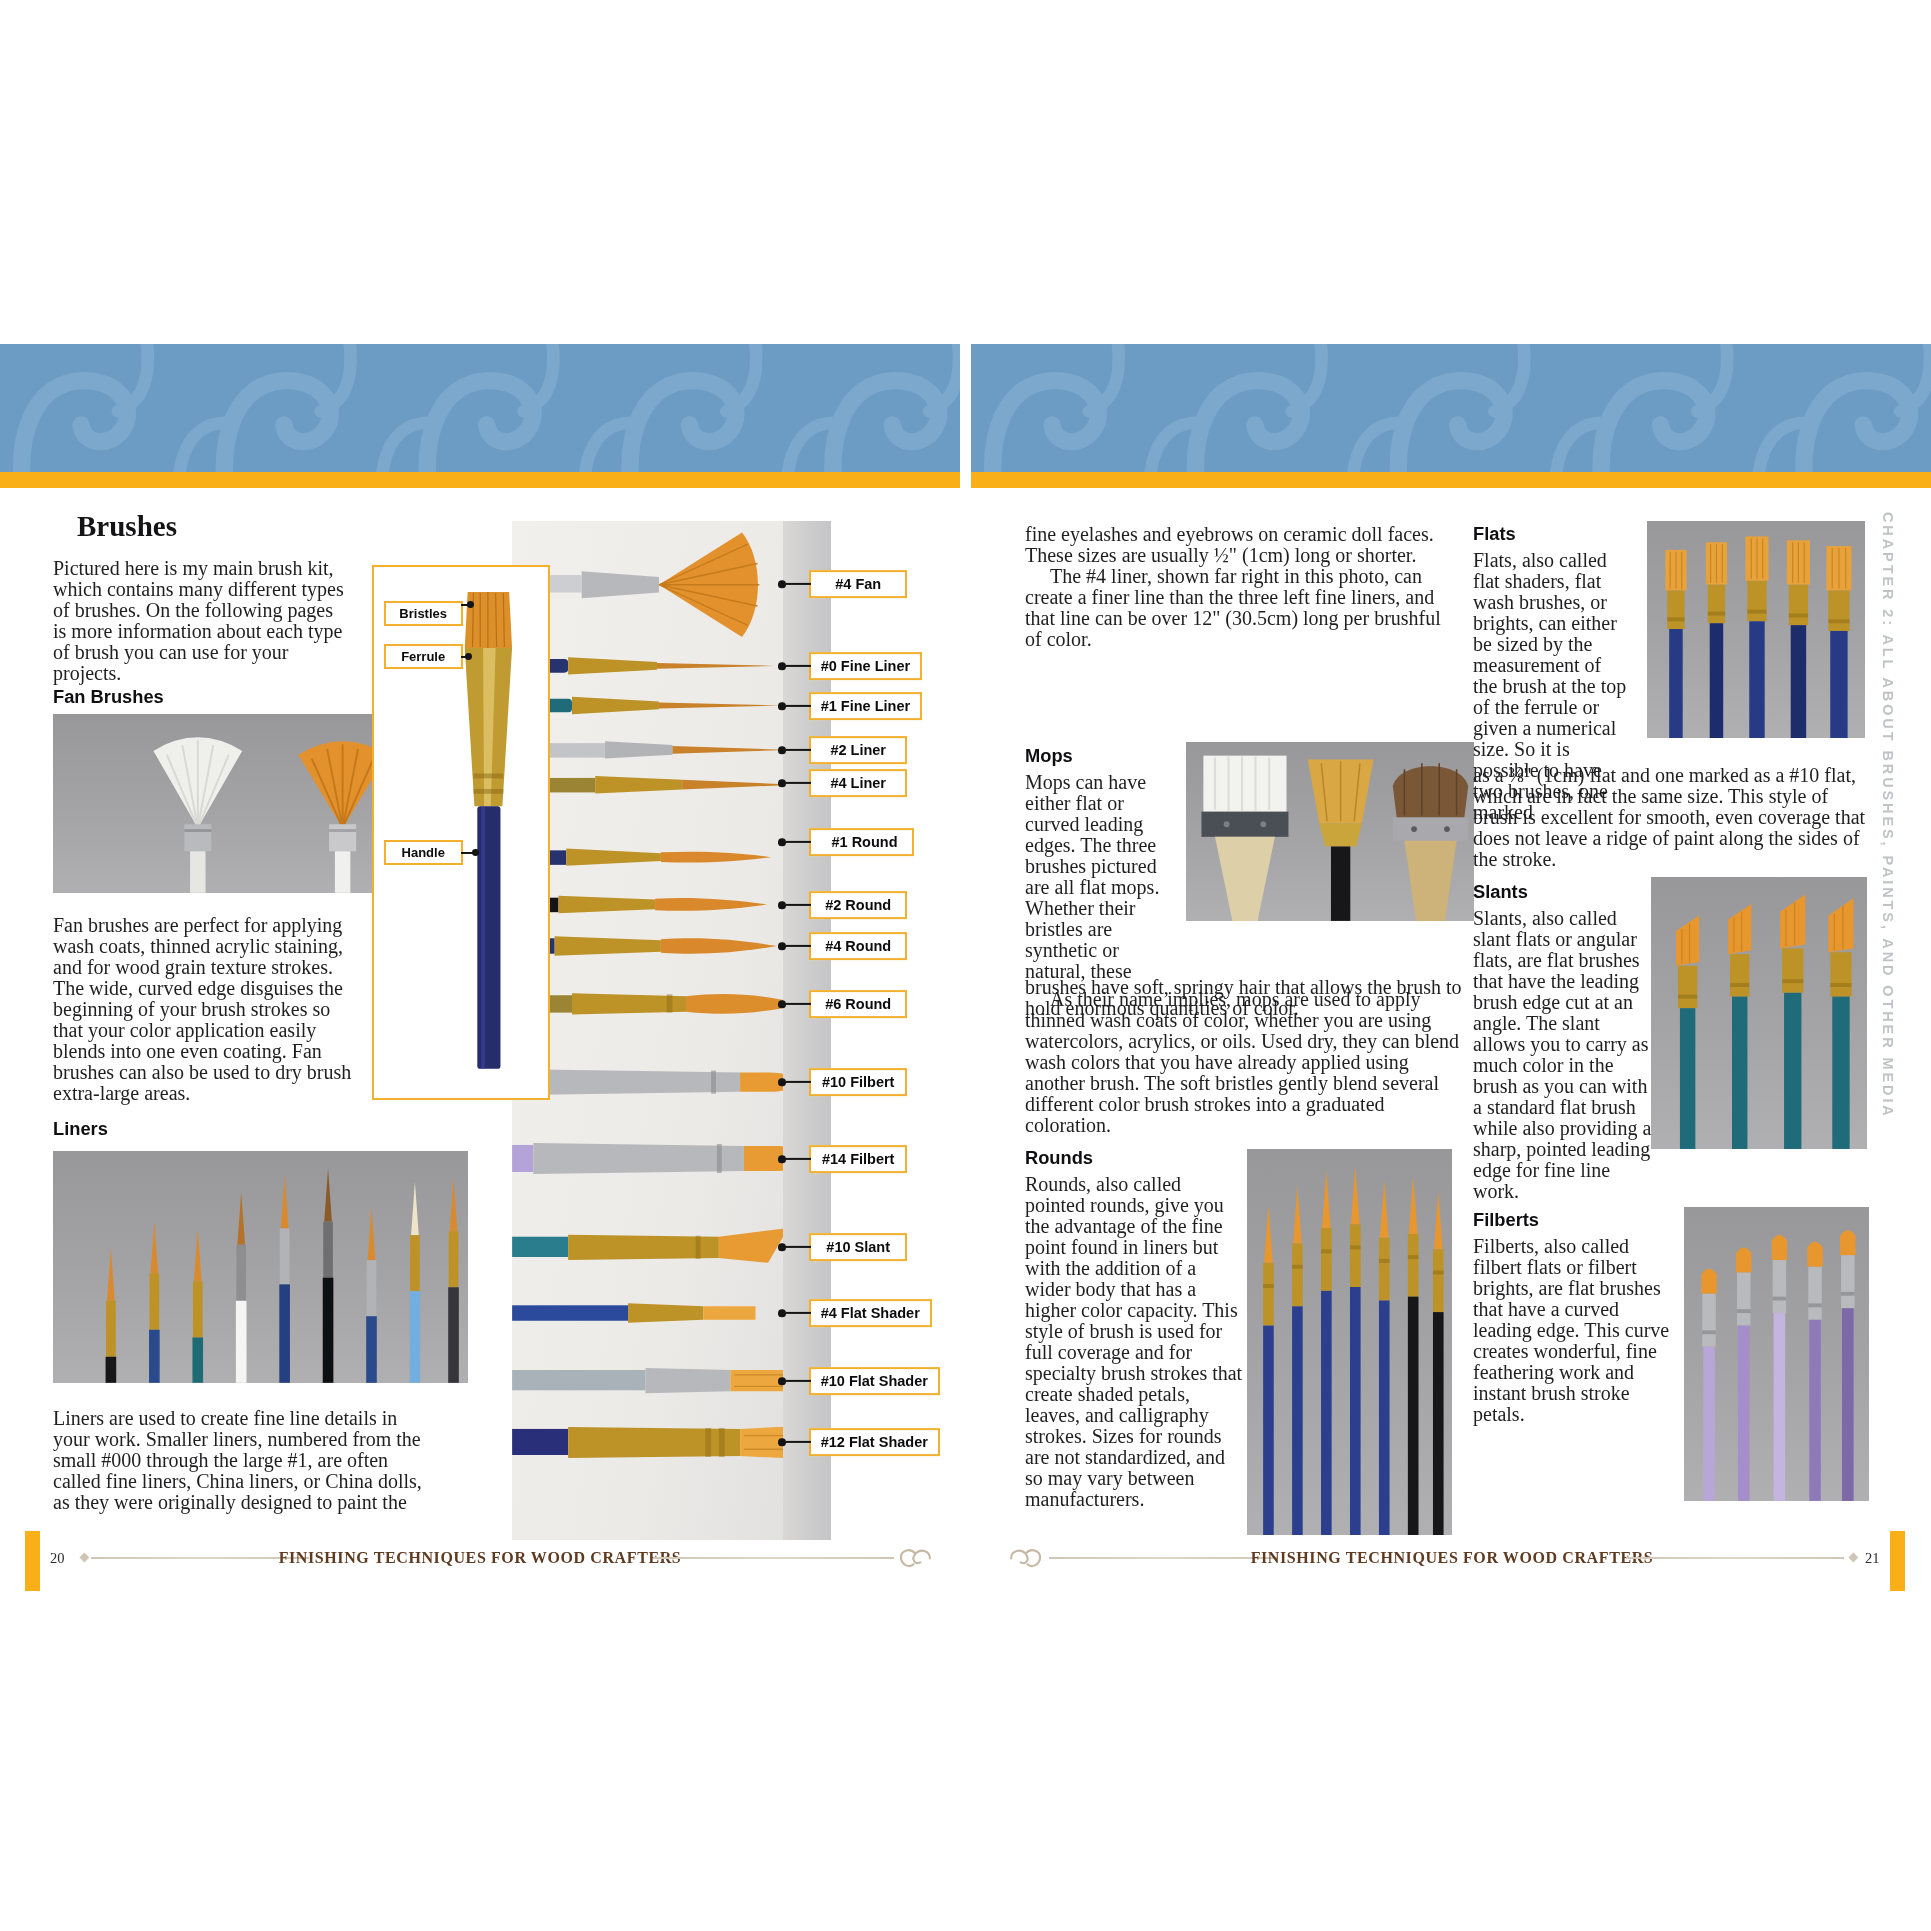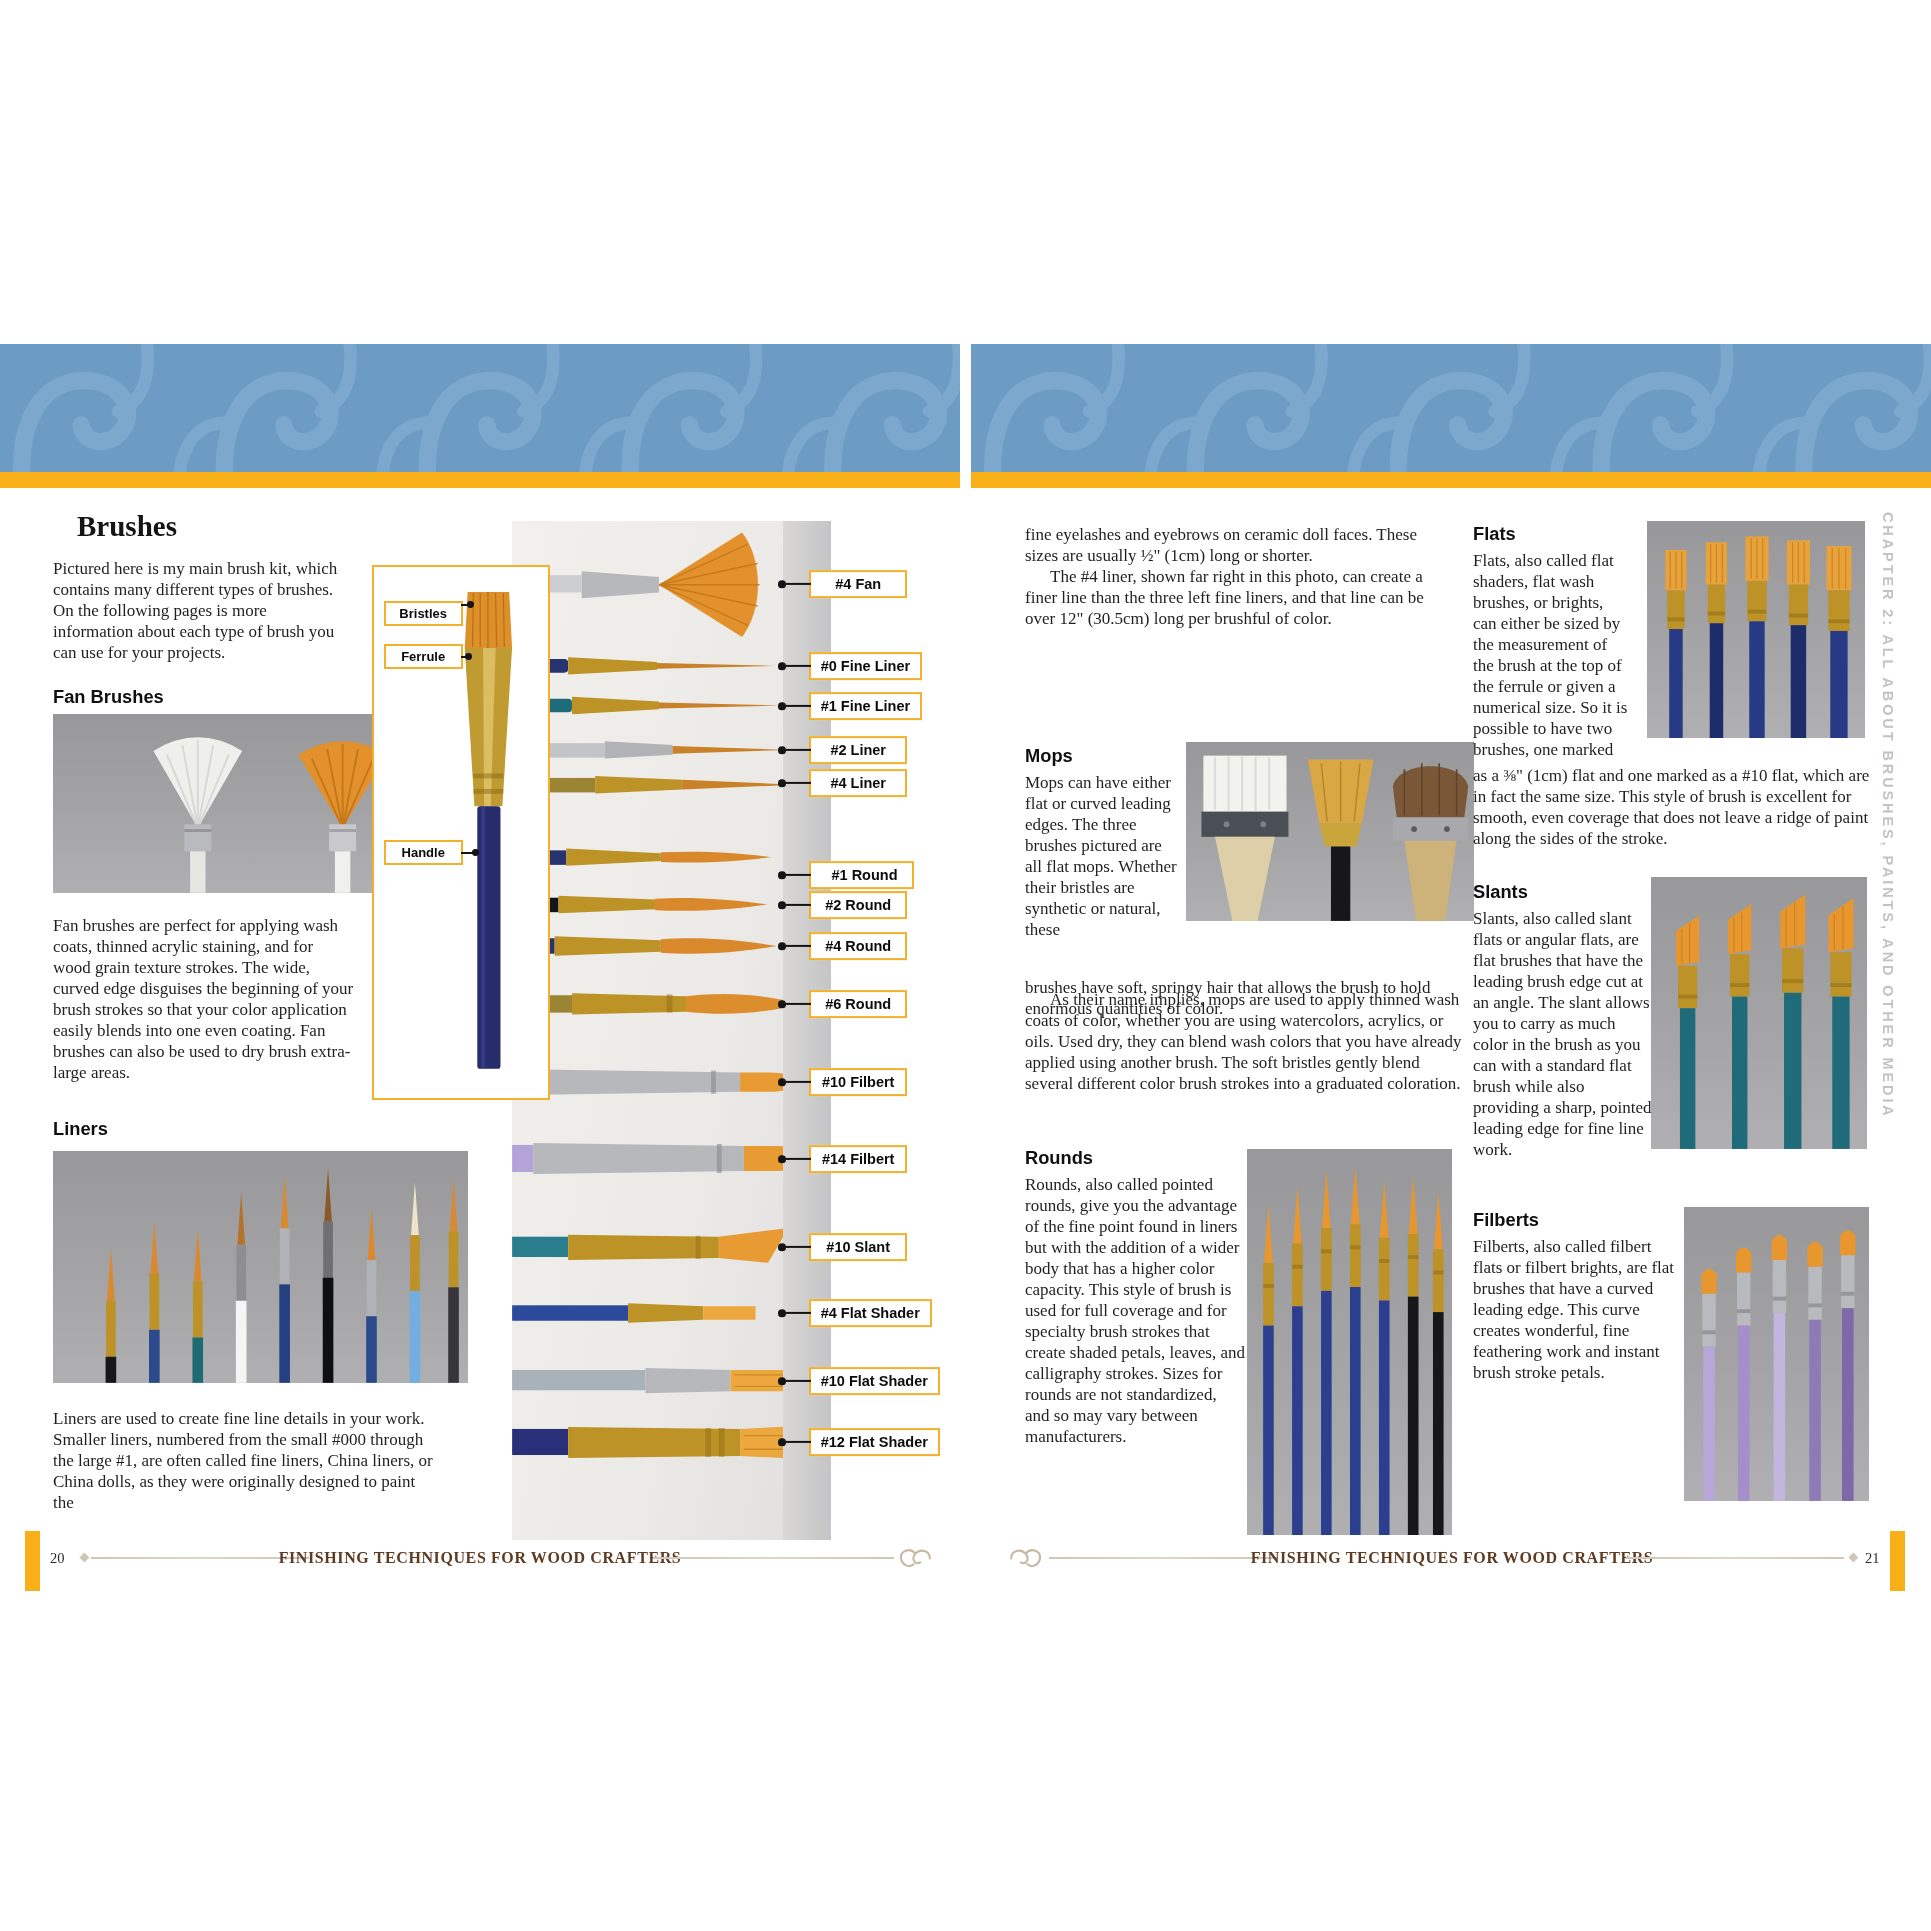--- a/index.html
+++ b/index.html
@@ -4,21 +4,21 @@
 <style>
   html,body { margin:0; padding:0; background:#ffffff; }
   #canvas { position:relative; width:1931px; height:1931px; background:#fff; overflow:hidden;
             font-family:"Liberation Serif","DejaVu Serif",serif; color:#1f1f21; }
   .abs { position:absolute; }
   .band { position:absolute; top:344px; height:128px; background:#6c9cc3; overflow:hidden; }
   .obar { position:absolute; top:472px; height:16.4px; background:#f9b018; }
   .tab  { position:absolute; width:15.4px; height:60px; top:1531px; background:#f9b018; }
   .page-title { position:absolute; font-weight:bold; font-size:29px; color:#141416;margin-left:24px; }
   .subhead { position:absolute; font-family:"Liberation Sans","DejaVu Sans",sans-serif; font-weight:bold; font-size:18.3px; color:#0f0f11; }
-  .body-text { position:absolute; font-size:17px; line-height:21px; }
+  .body-text { position:absolute; font-size:20px; line-height:21px; }
   .body-text p { margin:0; }
   .body-text p.ind { text-indent:25px; }
   .photo { position:absolute; background:linear-gradient(180deg,#98989b 0%,#a4a4a7 55%,#b0b0b3 100%); }
   .photo svg { display:block; }
   #center-photo { position:absolute; left:512px; top:521px; width:319px; height:1019px;
                   background:linear-gradient(100deg,#f2f0ed 0%,#eceae7 60%,#dededd 100%); }
   #center-photo .strip { position:absolute; right:0; top:0; width:48px; height:100%;
                   background:linear-gradient(90deg,#d9d8d6,#c5c4c6); }
   .c-label { position:absolute; left:809px; transform:translateY(-50%);
              border:2.9px solid #f2b02c; background:#fff; padding:3.9px 9.7px; min-width:75px; text-align:center;
@@ -230,21 +230,21 @@
       <path d="M240,947 H300 M240,961 H300" stroke="#cc8a24" stroke-width="1.4"></path>
     </svg>
     <div class="strip"></div>
   </div>
 
   <div class="c-label" style="top:584px;">#4 Fan</div>
   <div class="c-label" style="top:666px;">#0 Fine Liner</div>
   <div class="c-label" style="top:706px;">#1 Fine Liner</div>
   <div class="c-label" style="top:750px;">#2 Liner</div>
   <div class="c-label" style="top:783px;">#4 Liner</div>
-  <div class="c-label" style="top:875px;padding-left:16px;">#1 Round</div>
+  <div class="c-label" style="top:842px;padding-left:16px;">#1 Round</div>
   <div class="c-label" style="top:905px;">#2 Round</div>
   <div class="c-label" style="top:946px;">#4 Round</div>
   <div class="c-label" style="top:1004px;">#6 Round</div>
   <div class="c-label" style="top:1082px;">#10 Filbert</div>
   <div class="c-label" style="top:1159px;">#14 Filbert</div>
   <div class="c-label" style="top:1247px;">#10 Slant</div>
   <div class="c-label" style="top:1313px;">#4 Flat Shader</div>
   <div class="c-label" style="top:1381px;">#10 Flat Shader</div>
   <div class="c-label" style="top:1442px;">#12 Flat Shader</div>
 

